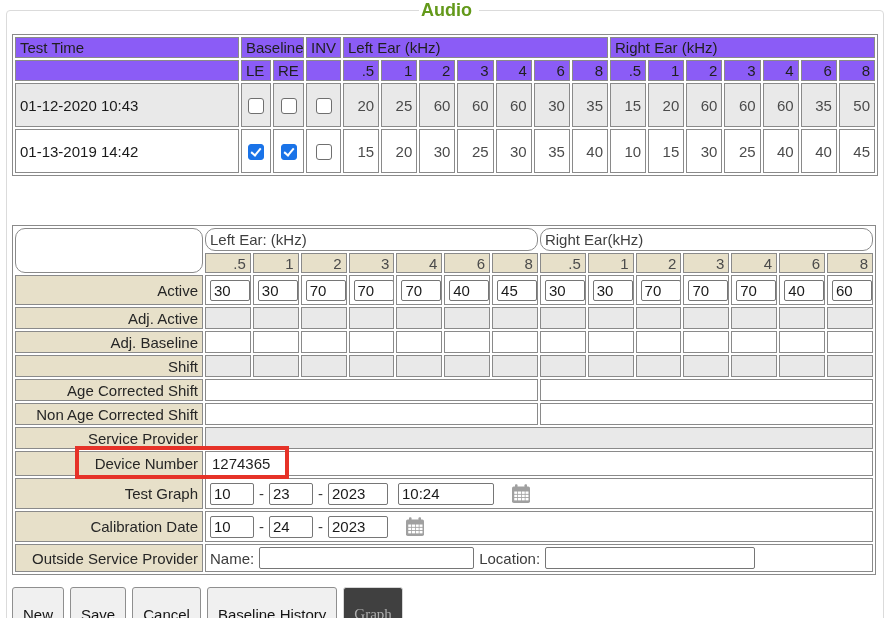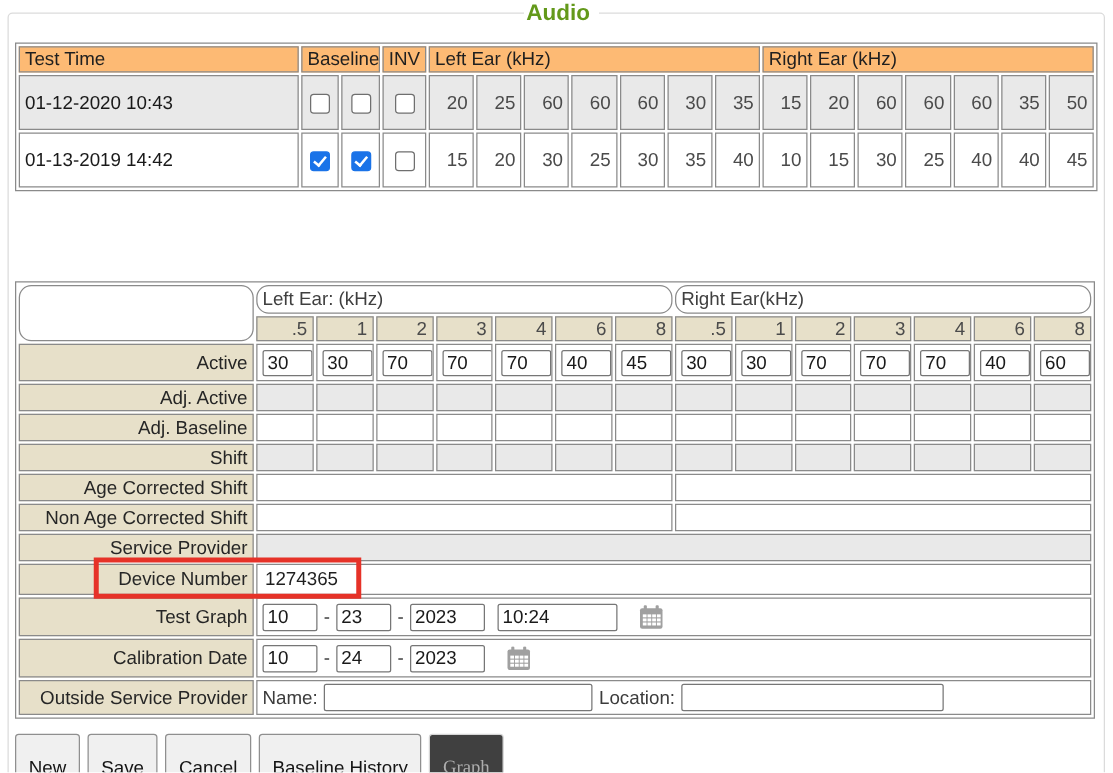--- a/index.html
+++ b/index.html
@@ -17,21 +17,21 @@
     font-weight:bold; font-size:18px; color:#63991a;text-align:center;
   }
   table { table-layout:fixed; border-collapse:separate; border-spacing:2px;
           border:1px solid #8a8a8a; background:#fff; }
   td,th { box-sizing:border-box; border:1px solid #8a8a8a; padding:0 4px;
           font-size:15px; font-weight:normal; overflow:hidden; white-space:nowrap; }
   .l { text-align:left; } .r { text-align:right; } .c { text-align:center; }
 
   
   .hist { position:absolute; left:12px; top:34px; width:866px; }
-  .hist th { background:#fdba74; height:21px; color:#1f1f1f; }
+  .hist th { background:#8b5cf6; height:21px; color:#1f1f1f; }
   .hist td { height:44px; }
   .hist tr.dr0 td { background:#e9e9e9; }
   .hist td.num { color:#4b4b4b; }
   .hist td.cbcell { padding:0; }
 
   .cb { display:inline-block; width:14px; height:14px; border:1.5px solid #6f6f6f;
         border-radius:3px; background:#fff; position:relative; vertical-align:middle;
         cursor:pointer; }
   .cb[data-checked="true"] { background:#1a73e8; border-color:#1a73e8; }
   .cb[data-checked="true"]::after {
@@ -112,20 +112,40 @@
         <col>
         <col>
     </colgroup>
     <tbody>
         <tr>
       <th class="l">Test Time</th>
       <th class="l" colspan="2">Baseline</th>
       <th class="l">INV</th>
       <th class="l" colspan="7">Left Ear (kHz)</th>
       <th class="l" colspan="7">Right Ear (kHz)</th>
+    </tr>
+    <tr>
+      <th></th>
+      <th class="l">LE</th>
+      <th class="l">RE</th>
+      <th></th>
+      <th class="r">.5</th>
+      <th class="r">1</th>
+      <th class="r">2</th>
+      <th class="r">3</th>
+      <th class="r">4</th>
+      <th class="r">6</th>
+      <th class="r">8</th>
+      <th class="r">.5</th>
+      <th class="r">1</th>
+      <th class="r">2</th>
+      <th class="r">3</th>
+      <th class="r">4</th>
+      <th class="r">6</th>
+      <th class="r">8</th>
     </tr>
     <tr class="dr0">
       <td class="l">01-12-2020 10:43</td>
       <td class="c cbcell"><span class="cb" data-checked="false"></span></td>
       <td class="c cbcell"><span class="cb" data-checked="false"></span></td>
       <td class="c cbcell"><span class="cb" data-checked="false"></span></td>
       <td class="r num">20</td>
       <td class="r num">25</td>
       <td class="r num">60</td>
       <td class="r num">60</td>

